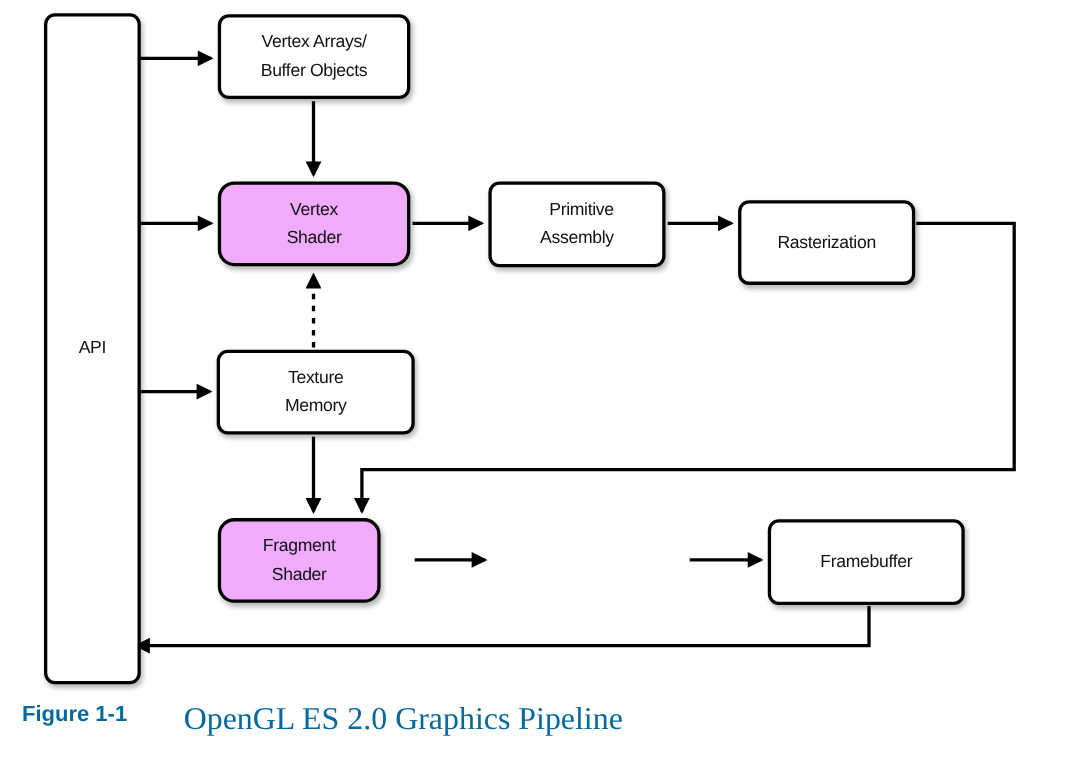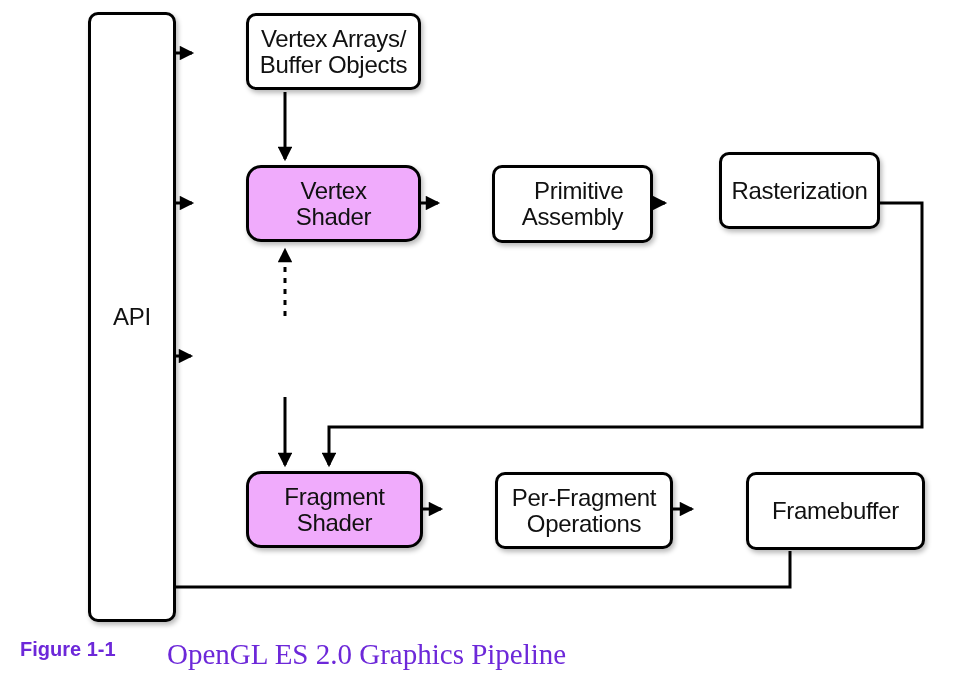--- a/index.html
+++ b/index.html
@@ -25,36 +25,35 @@
   .node {
     position: absolute;
     box-sizing: border-box;
     background: #ffffff;
     border: 3px solid #000000;
     border-radius: 10px;
     display: flex;
     align-items: center;
     justify-content: center;
     text-align: center;
-    font-size: 24px;
+    font-size: 16px;
     line-height: 26px;
     color: #111111;
     letter-spacing: -0.3px;
     white-space: pre-line;
     box-shadow: 2px 3px 5px rgba(0,0,0,0.28);
-    margin-left: 48px;
   }
   .node.shader {
     background: #f0abfc;
     border-radius: 15px;
   }
   .caption {
     position: absolute;
     top: 638px;
-    color: #6d28d9;
+    color: #0369a1;
   }
   .caption-label {
     left: 20px;
     font-weight: bold;
     font-size: 20px;
     font-family: "Liberation Sans", sans-serif;
   }
   .caption-title {
     left: 167px;
     font-size: 29px;
@@ -92,27 +91,27 @@
 
   <div class="node" style="left:198px; top:13px; width:175px; height:77px;">Vertex Arrays/
 Buffer Objects</div>
 
   <div class="node shader" style="left:198px; top:165px; width:175px; height:77px;">Vertex
 Shader</div>
 
   <div class="node" style="left:444px; top:165px; width:161px; height:78px;text-align:right;">Primitive
 Assembly</div>
 
-  <div class="node" style="left:671px; top:152px; width:161px; height:77px;">Rasterization</div>
+  <div class="node" style="left:671px; top:182px; width:161px; height:77px;">Rasterization</div>
 
+  <div class="node" style="left:197px; top:318px; width:180px; height:77px;">Texture
+Memory</div>
 
-  <div class="node shader" style="left:198px; top:471px; width:177px; height:77px;">Fragment
+  <div class="node shader" style="left:198px; top:471px; width:148px; height:77px;">Fragment
 Shader</div>
 
-  <div class="node" style="left:447px; top:472px; width:178px; height:77px;">Per-Fragment
-Operations</div>
 
   <div class="node" style="left:698px; top:472px; width:179px; height:78px;">Framebuffer</div>
 
   <div class="caption caption-label">Figure 1-1</div>
   <div class="caption caption-title">OpenGL ES 2.0 Graphics Pipeline</div>
 
 </div>
 
 </body></html>

